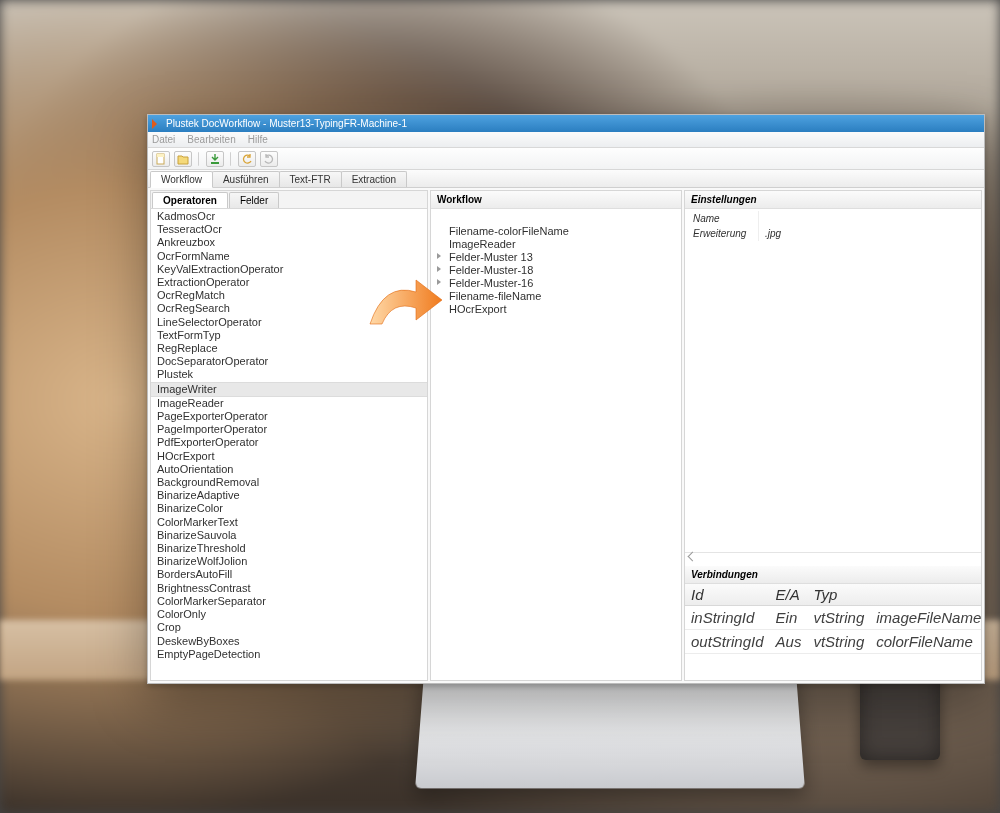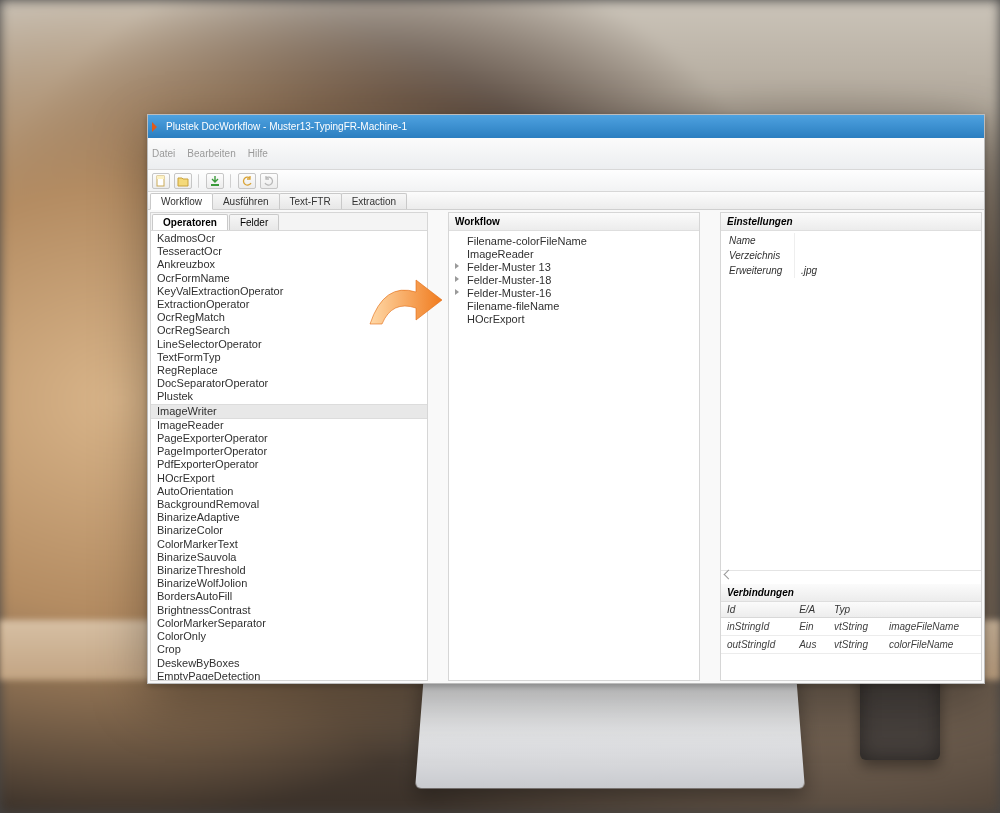--- a/index.html
+++ b/index.html
@@ -51,40 +51,40 @@
   .app {
     position: absolute;
     left: 147px; top: 114px;
     width: 838px; height: 570px;
     background: #fefefe;
     box-shadow: 0 18px 50px rgba(0,0,0,0.35), 0 2px 6px rgba(0,0,0,0.25);
     border: 1px solid #bcbcbc;
     display: flex; flex-direction: column;
   }
   .titlebar {
-    height: 23px;
+    height: 17px;
     background: linear-gradient(to bottom, #4ea2e0, #2b7ec0);
     color: #fff;
     font-size: 10px;
     display: flex; align-items: center;
     padding: 0 4px;
   }
   .titlebar .logo {
     width: 10px; height: 10px;
     margin-right: 4px;
     position: relative;
   }
   .titlebar .logo::before{
     content:""; position:absolute; inset:0;
     border-left: 5px solid #e05a1a;
     border-top: 5px solid transparent;
     border-bottom: 5px solid transparent;
   }
   .menubar {
-    height: 32px;
+    height: 16px;
     background: linear-gradient(to bottom, #fbfbfb, #eceef0);
     border-bottom: 1px solid #d8d8d8;
     padding: 0 4px;
     display: flex; align-items: center;
     color: #9a9a9a;
     font-size: 10px;
   }
   .menubar span { margin-right: 12px; }
   .toolbar {
     height: 22px;
@@ -125,21 +125,21 @@
     background: #fff;
     position: relative; top: 1px;
     border-bottom: 1px solid #fff;
   }
   .workarea {
     flex: 1;
     display: flex;
     background: #f9f9f9;
     overflow: hidden;
     padding: 2px;
-    gap: 20px;
+    gap: 2px;
   }
   .panel {
     background: #fff;
     border: 1px solid #d6d6d6;
     display: flex; flex-direction: column;
     overflow: hidden;
   }
   .panel.left { width: 278px; }
   .panel.mid  { width: 252px; }
   .panel.right{ flex: 1; }
@@ -174,39 +174,39 @@
     padding: 0 6px;
     line-height: 13.2px;
     color:#303030;
     white-space: nowrap;
   }
   .list-item.selected {
     background: #e8e8e8;
     border-top:1px solid #dcdcdc;
     border-bottom:1px solid #dcdcdc;
   }
-  .treelist { flex:1; overflow:auto; padding:4px 0;}
+  .treelist { flex:1; overflow:auto; padding:16px 0;}
   .tree-item {
     padding: 0 6px 0 18px;
     line-height: 13px;
     position: relative;
     color:#303030;
   }
   .tree-item .caret{
     position:absolute; left:6px; top:2px;
     width:0;height:0;
     border-left:4px solid #9a9a9a;
     border-top:3px solid transparent;
     border-bottom:3px solid transparent;
   }
   .rightcol { display:flex; flex-direction:column; height:100%;font-style:italic; }
   .grid {
     border-collapse: collapse;
     width: 100%;
-    font-size: 10px;
+    font-size: 15px;
   }
   .grid th, .grid td {
     border-bottom: 1px solid #ececec;
     padding: 2px 6px;
     text-align: left;
     color:#404040;
   }
   .grid th {
     background: linear-gradient(to bottom,#fbfbfb,#ededed);
     border-bottom:1px solid #d8d8d8;
@@ -361,24 +361,20 @@
 
     <div class="panel right">
       <div class="rightcol">
         <div class="panel-header">Einstellungen</div>
         <div class="settings-body" id="settings-rows">
             <div class="setting-row">
               <div class="k">Name</div>
               <div class="v"></div>
             </div>
             <div class="setting-row">
-              <div class="k">Verzeichnis</div>
-              <div class="v"></div>
-            </div>
-            <div class="setting-row">
               <div class="k">Erweiterung</div>
               <div class="v">.jpg</div>
             </div>
           </div>
         <div class="vgrow"></div>
         <div class="smallscroll"></div>
 
         <div class="panel-header" style="margin-top:6px">Verbindungen</div>
         <table class="grid">
           <thead>

